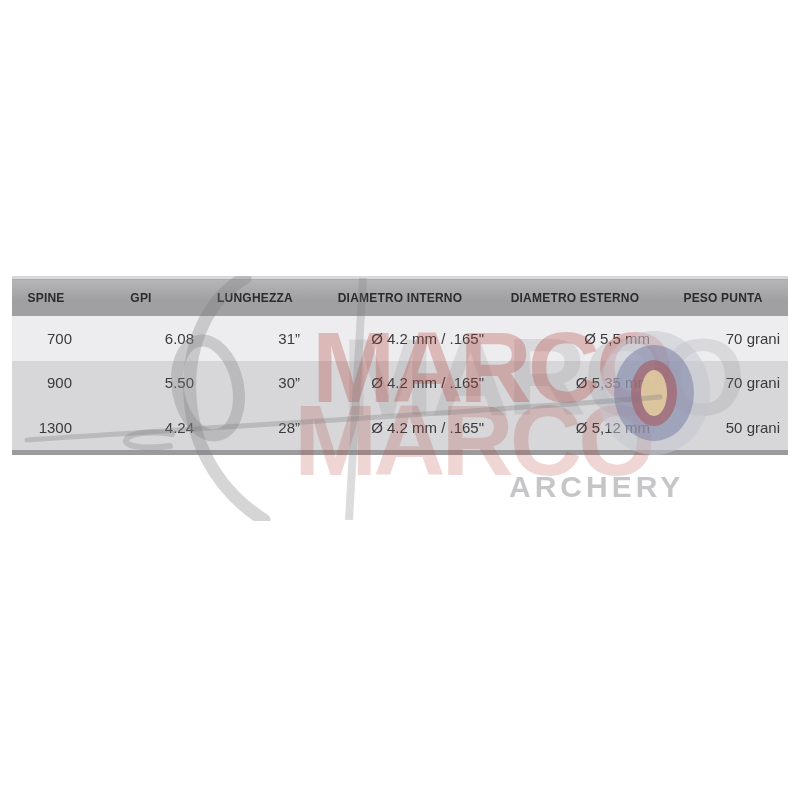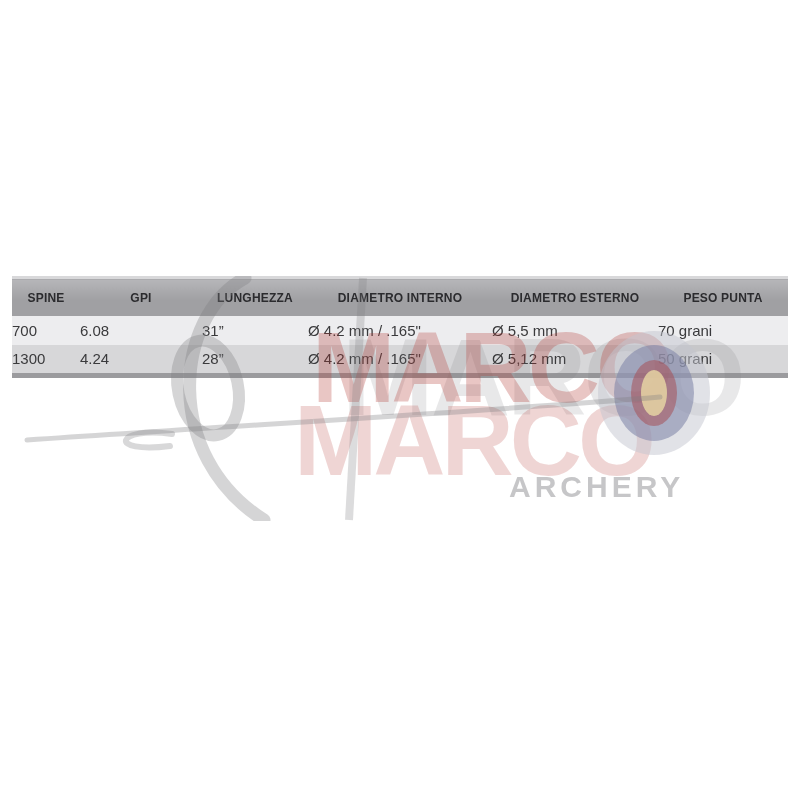--- a/index.html
+++ b/index.html
@@ -23,23 +23,23 @@
     border-bottom: 5px solid var(--table-border, #9b9b9e);
   }
   table.spec-table th {
     height: 37px; padding: 0;
     background: linear-gradient(180deg, var(--header-bg-top, #b6b6b9) 0%, var(--header-bg, #a0a0a3) 55%);
     color: var(--header-text, #2b2b2e);
     font-size: 12px; font-weight: bold; letter-spacing: 0.2px;
     text-align: center; white-space: nowrap;
   }
   table.spec-table td {
-    height: 28.5px; padding: 0;
+    height: 28.5px; padding: 8px;
     font-size: 15px; color: var(--cell-text, #3a3a3c);
-    text-align: left; white-space: nowrap;
+    text-align: right; white-space: nowrap;
   }
   tr.row-light td { background: var(--row-light, #ededef); }
   tr.row-dark  td { background: var(--row-dark,  #d7d7d9); }
   .col-0 { width: 68px; }
   .col-1 { width: 122px; }
   .col-2 { width: 106px; }
   .col-3 { width: 184px; }
   .col-4 { width: 166px; }
   .col-5 { width: 130px; }
 
@@ -86,20 +86,28 @@
       <tbody>
           <tr class="row-light">
             <td class="col-0">700</td>
             <td class="col-1">6.08</td>
             <td class="col-2">31”</td>
             <td class="col-3">Ø 4.2 mm / .165"</td>
             <td class="col-4">Ø 5,5 mm</td>
             <td class="col-5">70 grani</td>
           </tr>
           <tr class="row-dark">
+            <td class="col-0">900</td>
+            <td class="col-1">5.50</td>
+            <td class="col-2">30”</td>
+            <td class="col-3">Ø 4.2 mm / .165"</td>
+            <td class="col-4">Ø 5,35 mm</td>
+            <td class="col-5">70 grani</td>
+          </tr>
+          <tr class="row-dark">
             <td class="col-0">1300</td>
             <td class="col-1">4.24</td>
             <td class="col-2">28”</td>
             <td class="col-3">Ø 4.2 mm / .165"</td>
             <td class="col-4">Ø 5,12 mm</td>
             <td class="col-5">50 grani</td>
           </tr>
         </tbody>
     </table>
 

